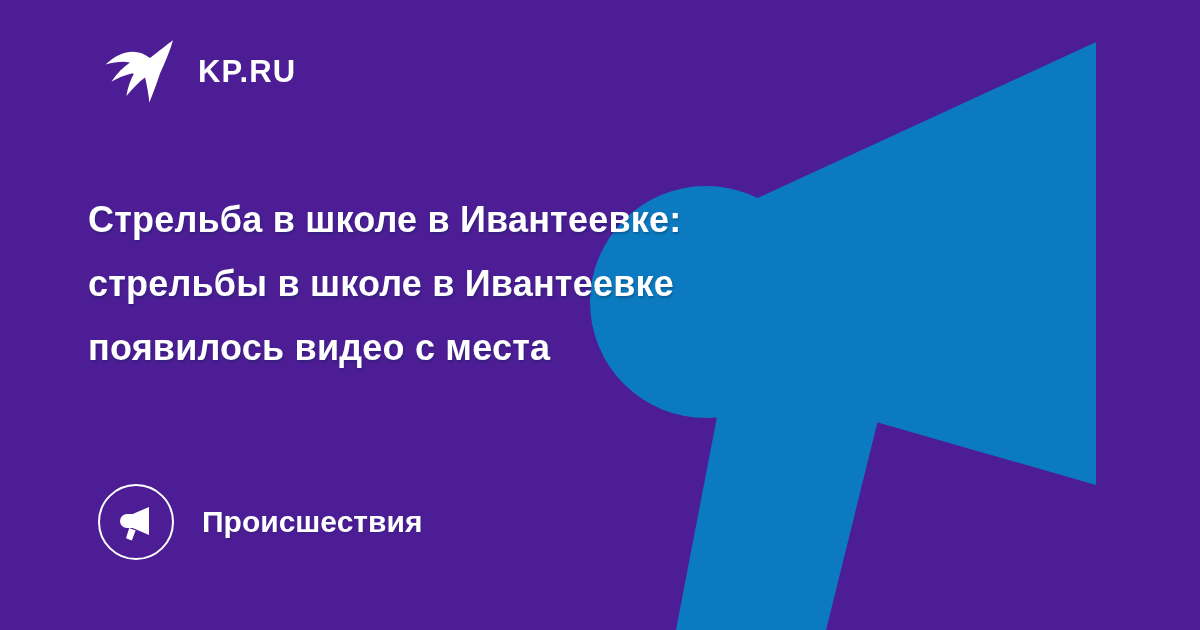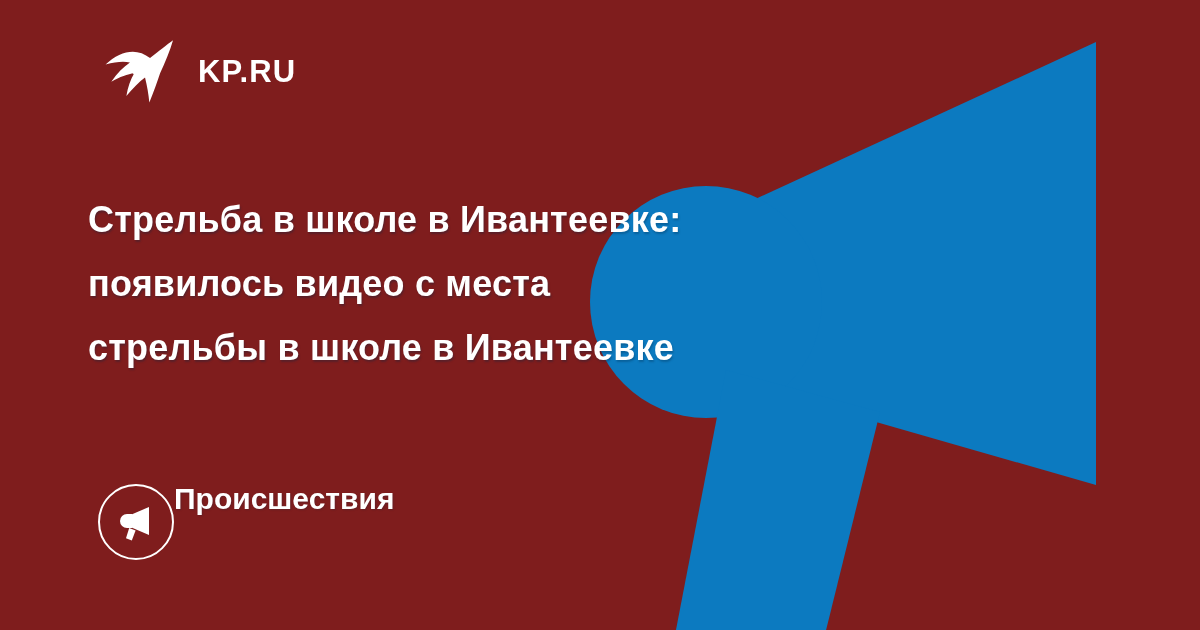--- a/index.html
+++ b/index.html
@@ -13,21 +13,21 @@
 
   body {
     font-family: "Liberation Sans", "DejaVu Sans", sans-serif;
     background: #0583ce;
   }
 
   .card {
     position: relative;
     width: 1200px;
     height: 630px;
-    background: #7f1d1d;
+    background: #4c1d95;
     overflow: hidden;
   }
 
   
   .watermark {
     position: absolute;
     top: 0;
     left: 0;
     width: 1200px;
     height: 630px;
@@ -77,20 +77,22 @@
   }
 
   .headline .line { display: block; white-space: nowrap; }
 
   
   .rubric {
     position: absolute;
     left: 98px;
     top: 484px;
     display: flex;
+    align-items: center;
+    gap: 28px;
     z-index: 3;
   }
 
   .rubric-circle {
     width: 76px;
     height: 76px;
     border-radius: 50%;
     border: 2px solid #ffffff;
     display: flex;
     align-items: center;
@@ -131,22 +133,22 @@
   <div class="header">
     <svg class="bird-logo" viewBox="0 0 100 92" aria-hidden="true">
       <path fill="#ffffff" d="M96 3 C88 9 76 18 64 28 C57 22 48 19 40 19 C28 19 14 25 2 37 C16 33 27 32 36 34 C27 40 18 49 10 61 C22 54 33 50 42 49 C37 57 33 68 31 81 C40 70 49 61 57 55 C60 67 62 79 63 90 C69 75 74 61 78 49 C85 34 92 17 96 3 Z"></path>
       <path fill="#ffffff" d="M40 49 C47 47 54 44 60 40 C56 46 51 51 45 55 Z"></path>
     </svg>
     <span class="brand">KP.RU</span>
   </div>
 
   <h1 class="headline">
     <span class="line">Стрельба в школе в Ивантеевке:</span>
+    <span class="line">стрельбы в школе в Ивантеевке</span>
     <span class="line">появилось видео с места</span>
-    <span class="line">стрельбы в школе в Ивантеевке</span>
   </h1>
 
   <div class="rubric">
     <span class="rubric-circle">
       <svg class="megaphone-icon" viewBox="0 0 40 40" aria-hidden="true">
 
         <path fill="#ffffff" d="M33 5 L33 33 L15.5 25.6 L15.5 12.4 Z"></path>
 
         <path fill="#ffffff" d="M16 12 L16 26 L11 26 A 7 7 0 0 1 11 12 Z"></path>
 

